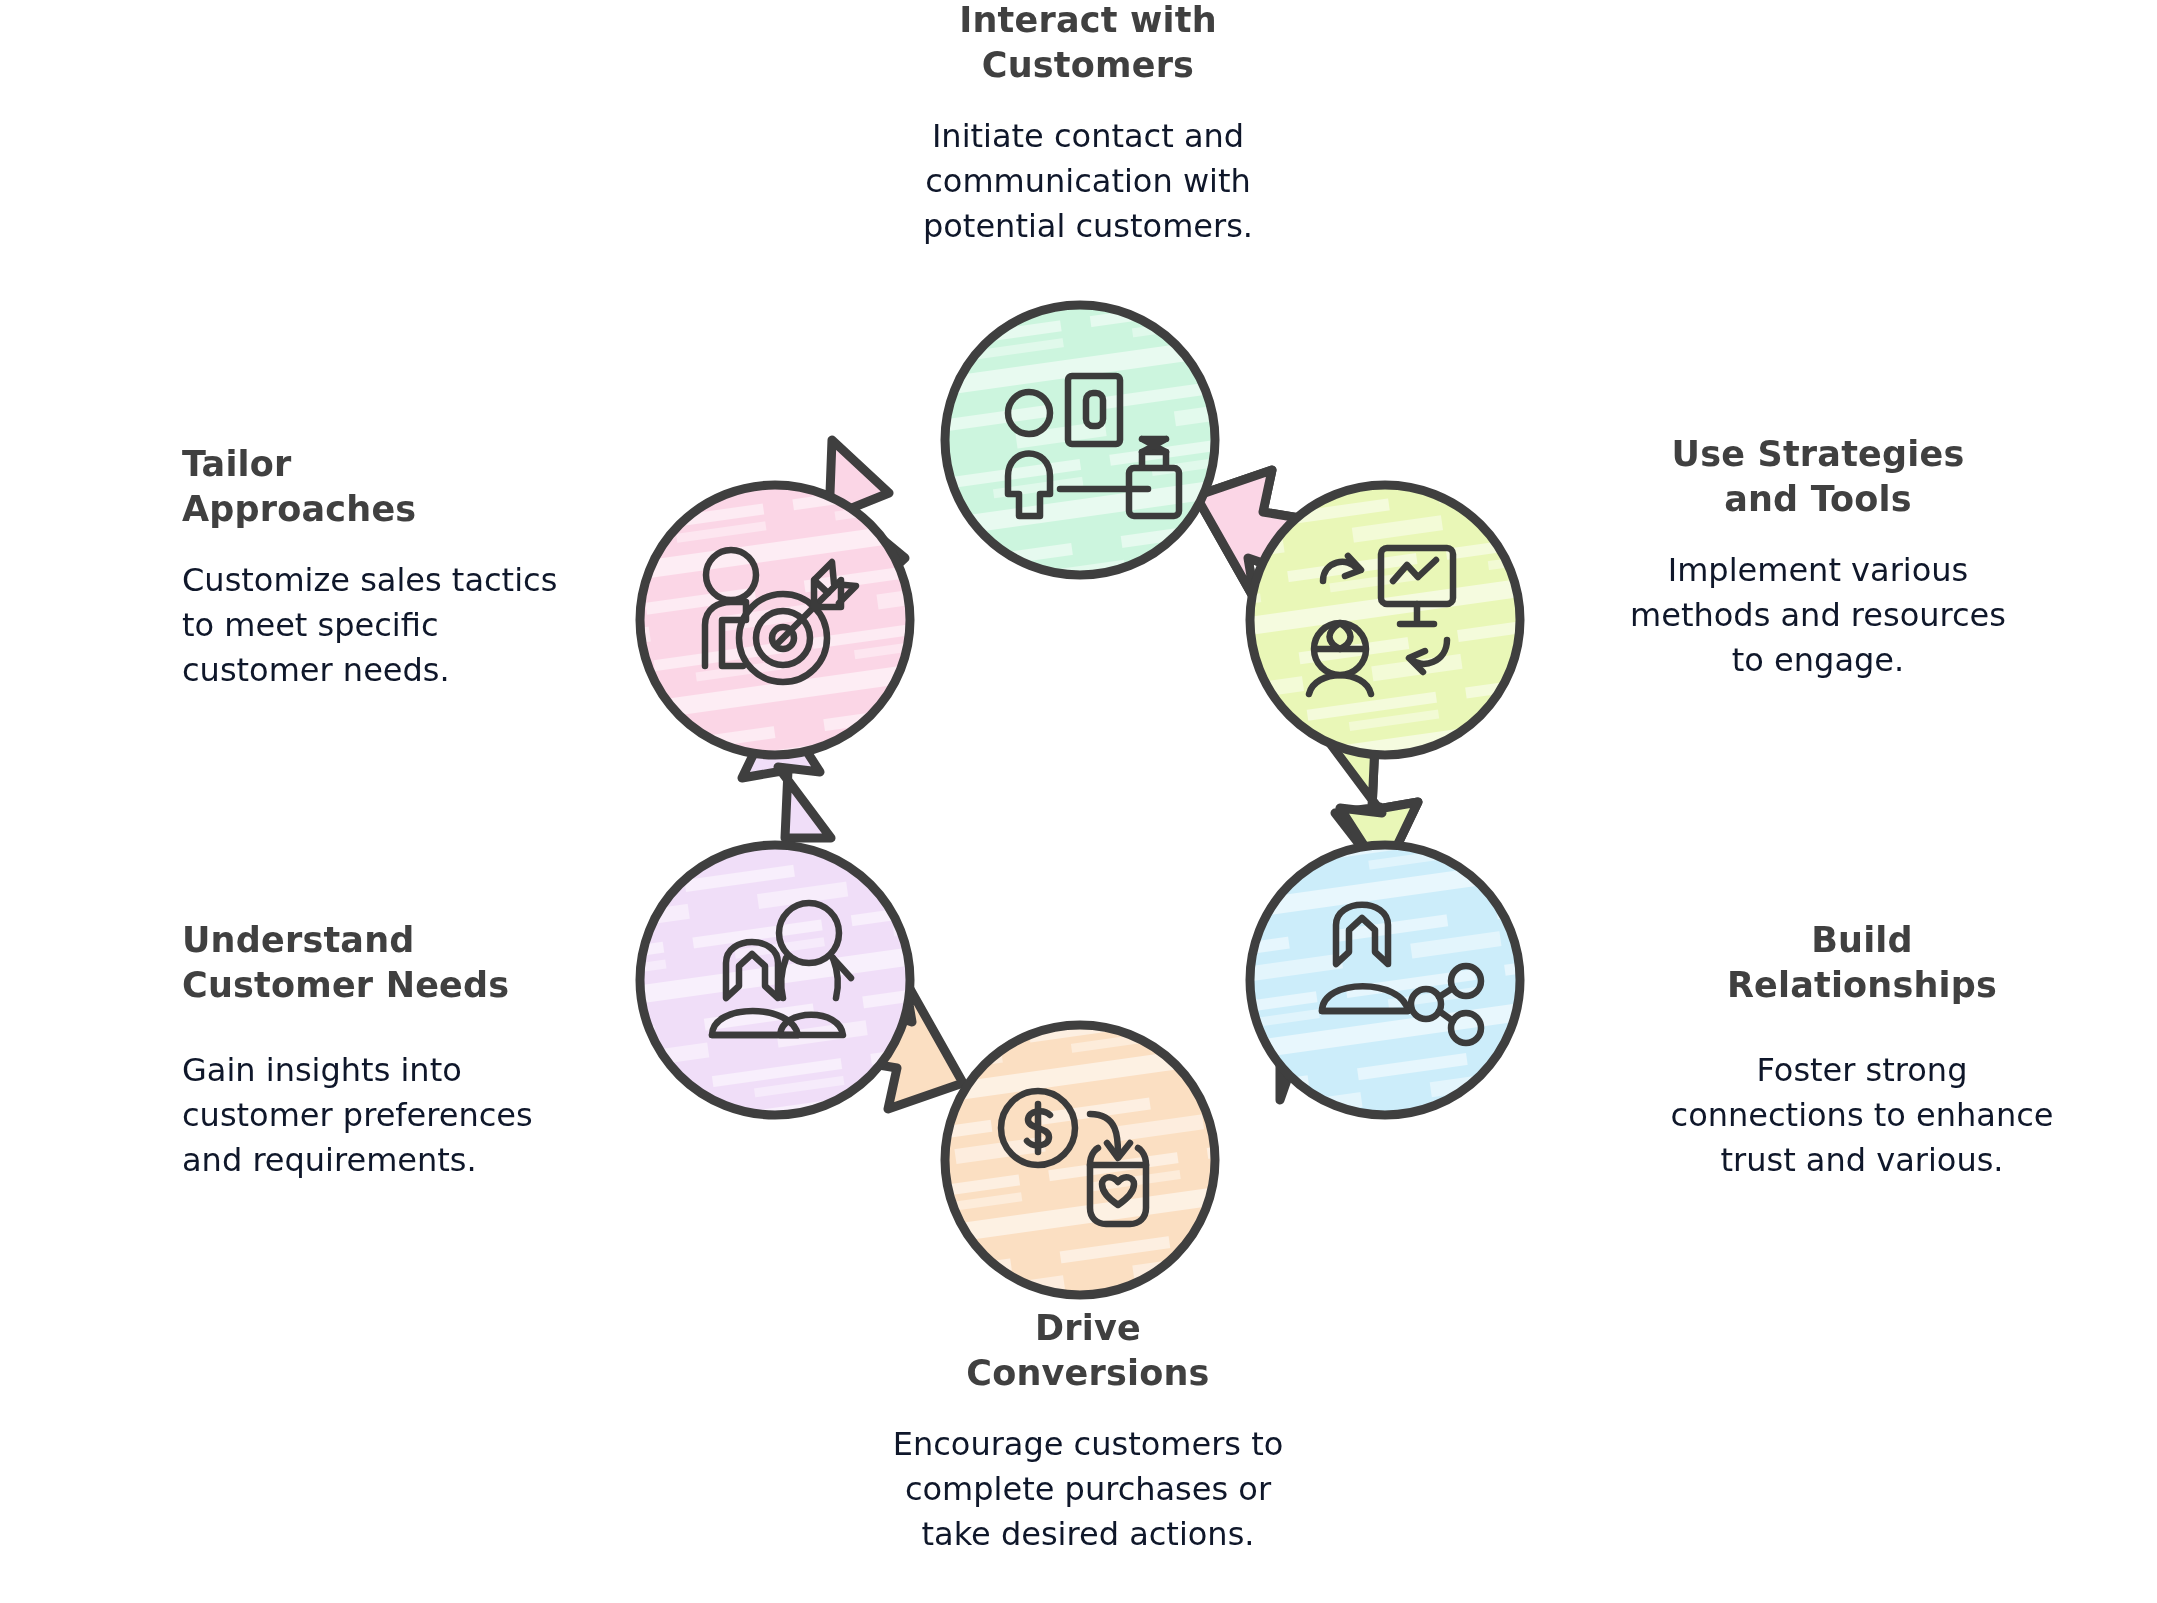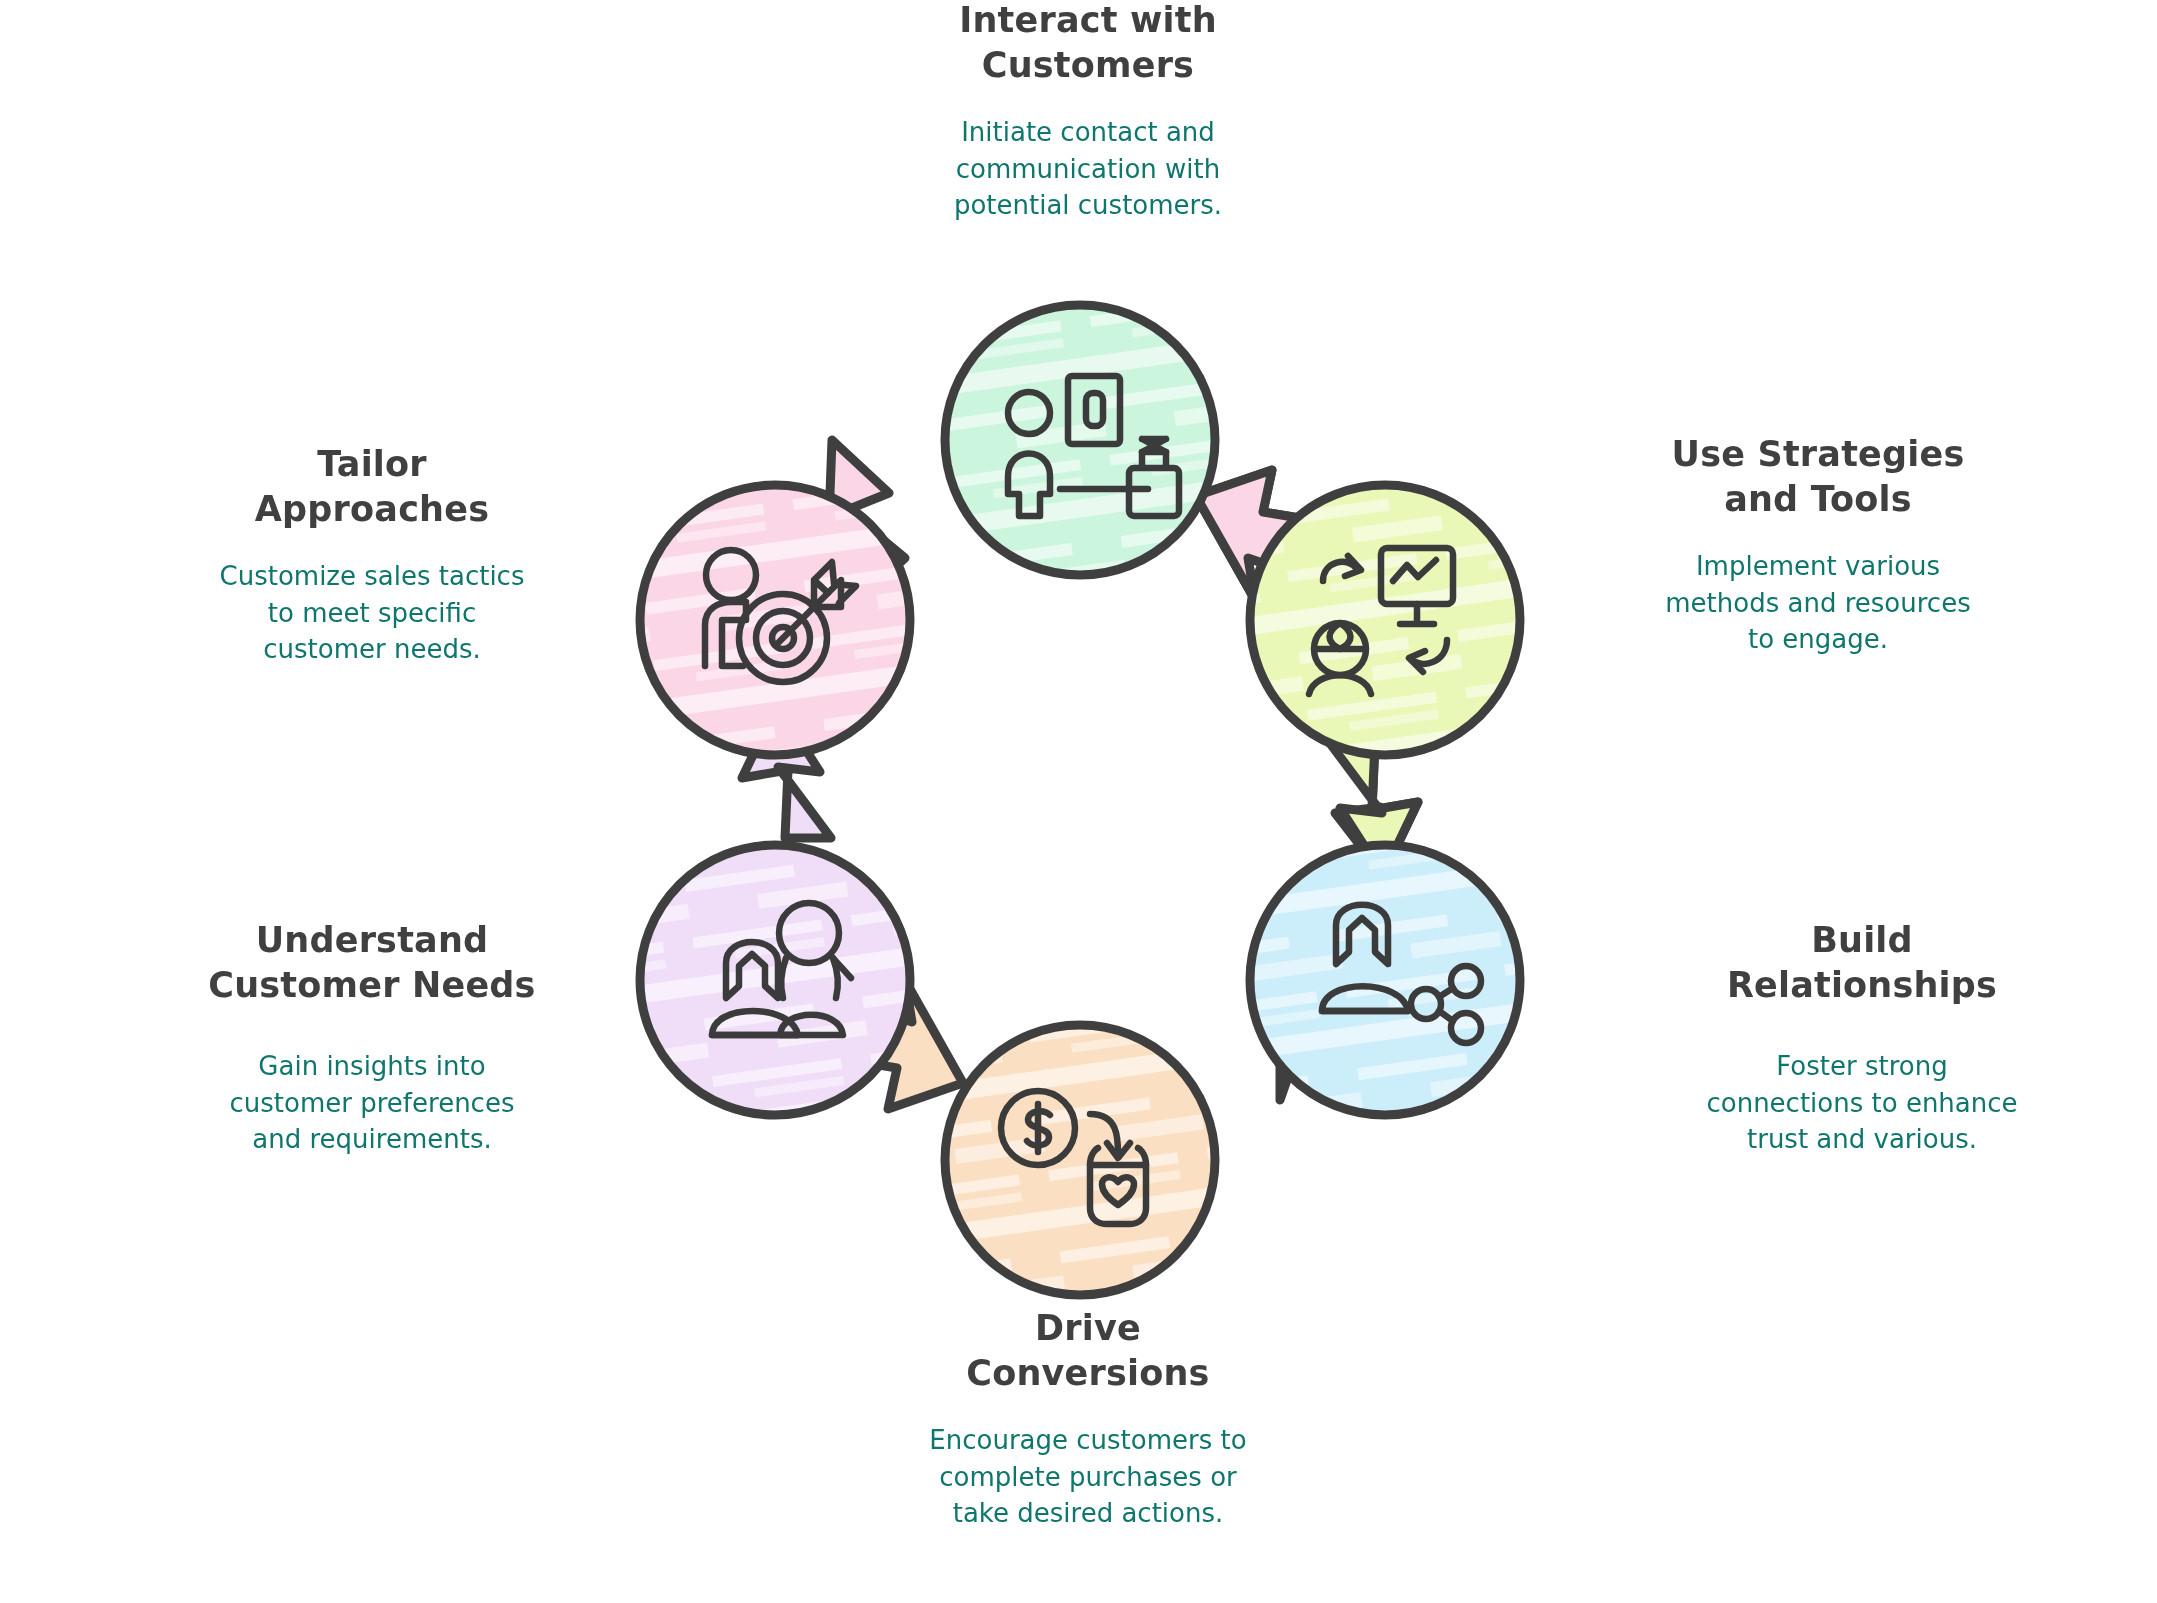--- a/index.html
+++ b/index.html
@@ -35,30 +35,30 @@
     font-size: 35px;
     line-height: 1.28;
     color: #404040;
     letter-spacing: 0.2px;
     margin: 0 0 26px 0;
     white-space: pre-line;
   }
   .label-desc {
     font-family: "DejaVu Sans", sans-serif;
     font-weight: normal;
-    font-size: 26px;
+    font-size: 32px;
     line-height: 1.42;
-    color: #0f766e;
+    color: #0f172a;
     margin: 0;
     white-space: pre-line;
   }
 
   .align-center { text-align: center; }
   .align-left   { text-align: center; }
-  .align-right  { text-align: center; }
+  .align-right  { text-align: left; }
 
   
   #blk-interact   { left: 888px;  top: -2px;  width: 400px; }
   #blk-strategies { left: 1618px; top: 432px; width: 400px; }
   #blk-build      { left: 1618px; top: 918px; width: 400px; margin-left: 44px; }
   #blk-drive      { left: 888px;  top: 1306px; width: 400px; }
   #blk-understand { left: 182px;  top: 918px; width: 380px; }
   #blk-tailor     { left: 182px;  top: 442px; width: 380px; }
 
   #blk-build .label-desc   { margin-top: 40px; }

